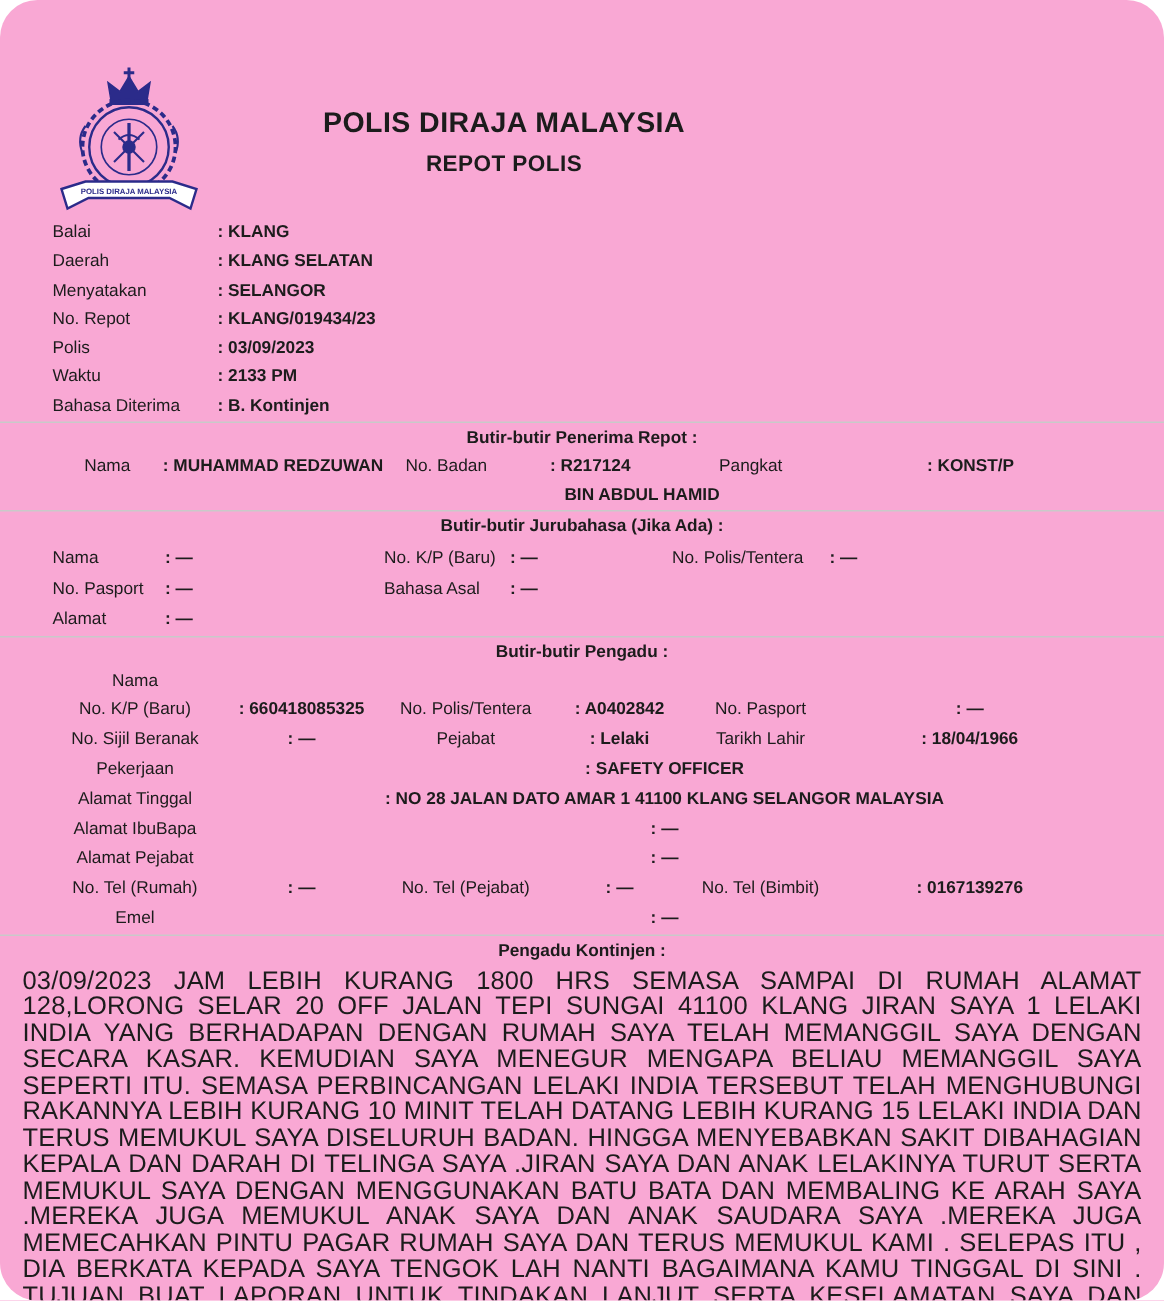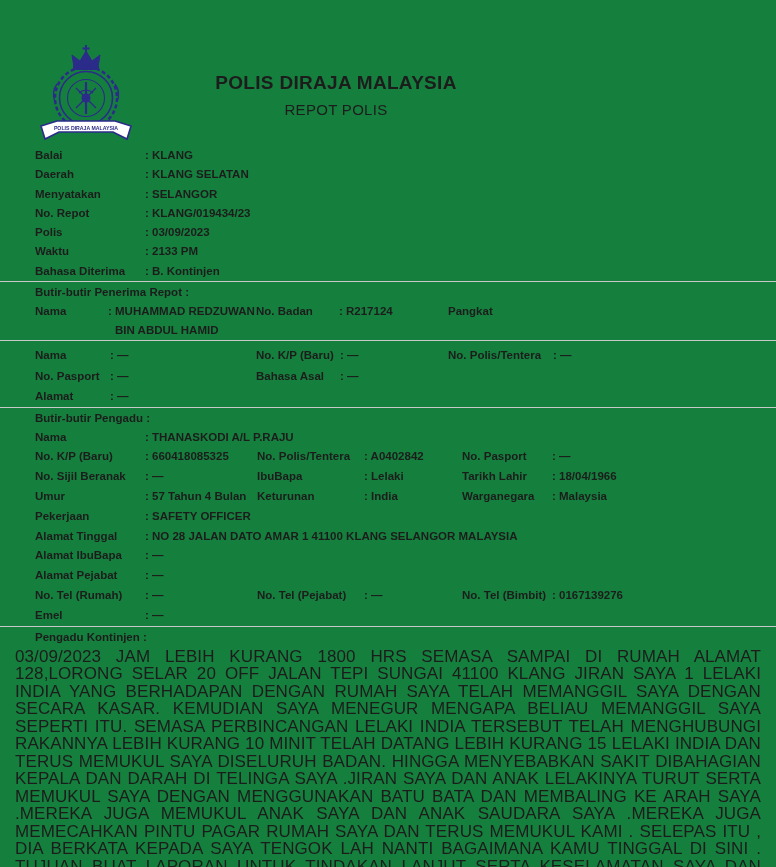--- a/index.html
+++ b/index.html
@@ -1,52 +1,52 @@
 <!DOCTYPE html>
 <html><head>
 <meta charset="utf-8">
 <style>
   html,body{margin:0;padding:0;}
   body{
     width:776px;height:867px;background:#ffffff;
     font-family:"Liberation Sans",sans-serif;color:#1c1c1c;
     -webkit-font-smoothing:antialiased;
   }
-  .page{position:relative;width:776px;height:867px;overflow:hidden;background:#15803d;}
+  .page{position:relative;width:776px;height:867px;overflow:hidden;background:#f9a8d4;border-radius:25px;}
 
   
   .header{position:relative;height:146px;}
   .crest{position:absolute;left:33px;top:44px;width:106px;height:102px;}
   .titles{position:absolute;left:140px;top:72px;width:392px;text-align:center;}
   .title{font-size:19px;font-weight:bold;letter-spacing:.3px;}
-  .subtitle{font-size:15px;font-weight:normal;margin-top:7px;letter-spacing:.3px;}
+  .subtitle{font-size:15px;font-weight:bold;margin-top:7px;letter-spacing:.3px;}
 
   
   .content{padding:0 35px;font-size:11.5px;}
-  .lbl{font-weight:bold;}
+  .lbl{font-weight:normal;}
   .val{font-weight:bold;}
   hr.sep{border:none;border-top:1px solid #c9c9c9;margin:0;}
   .sec-head{font-weight:bold;font-size:11.5px;padding:0 35px;line-height:14px;}
 
   
   .grid{display:grid;}
   .r-info{grid-template-columns:110px 1fr;line-height:19.3px;}
   .r-pen{grid-template-columns:73px 148px 83px 109px 105px 1fr;line-height:19px;}
   .pen-line2{padding-left:80px;line-height:19px;}
   .r-jur{grid-template-columns:75px 146px 84px 108px 105px 1fr;line-height:20.5px;}
   .r-p3{grid-template-columns:110px 112px 107px 98px 90px 1fr;line-height:19.8px;}
   .r-p1{grid-template-columns:110px 1fr;line-height:19.8px;}
 
   
   .statement{
     padding:0 15px;font-size:17px;line-height:17.5px;
     text-align:justify;margin-top:4px;letter-spacing:.1px;
   }
 
-  .mt3{margin-top:3px;} .mt4{margin-top:4px;} .mt6{margin-top:6px;} .mt10{margin-top:10px;}
+  .mt3{margin-top:3px;text-align:center;} .mt4{margin-top:4px;} .mt6{margin-top:6px;} .mt10{margin-top:10px;}
 </style>
 </head>
 <body>
 
 <div class="page">
 
   <div class="header">
     <svg class="crest" viewBox="0 0 106 102">
       <g stroke="#2b2b8a" fill="none" stroke-width="1.5">
 
@@ -109,26 +109,28 @@
   <hr class="sep mt6">
 
   <div class="sec-head mt3">Butir-butir Penerima Repot :</div>
   <div class="content mt3">
     <div class="grid r-pen">
       <span class="lbl">Nama</span>
       <span class="val">: MUHAMMAD REDZUWAN</span>
       <span class="lbl">No. Badan</span>
       <span class="val">: R217124</span>
       <span class="lbl">Pangkat</span>
+      <span class="val">: KONST/P</span>
     </div>
     <div class="pen-line2 val">BIN ABDUL HAMID</div>
   </div>
 
   <hr class="sep mt6">
 
+  <div class="sec-head mt3">Butir-butir Jurubahasa (Jika Ada) :</div>
   <div class="content mt4">
     <div class="grid r-jur">
       <span class="lbl">Nama</span>
       <span class="val">: —</span>
       <span class="lbl">No. K/P (Baru)</span>
       <span class="val">: —</span>
       <span class="lbl">No. Polis/Tentera</span>
       <span class="val">: —</span>
     </div>
     <div class="grid r-jur">
@@ -148,46 +150,37 @@
         <span></span>
     </div>
   </div>
 
   <hr class="sep mt4">
 
   <div class="sec-head mt3">Butir-butir Pengadu :</div>
   <div class="content mt3">
     <div class="grid r-p1">
       <span class="lbl">Nama</span>
-      <span class="val">: THANASKODI A/L P.RAJU</span>
     </div>
     <div class="grid r-p3">
       <span class="lbl">No. K/P (Baru)</span>
       <span class="val">: 660418085325</span>
       <span class="lbl">No. Polis/Tentera</span>
       <span class="val">: A0402842</span>
       <span class="lbl">No. Pasport</span>
       <span class="val">: —</span>
     </div>
     <div class="grid r-p3">
       <span class="lbl">No. Sijil Beranak</span>
       <span class="val">: —</span>
-      <span class="lbl">IbuBapa</span>
+      <span class="lbl">Pejabat</span>
       <span class="val">: Lelaki</span>
       <span class="lbl">Tarikh Lahir</span>
       <span class="val">: 18/04/1966</span>
     </div>
-    <div class="grid r-p3">
-      <span class="lbl">Umur</span>
-      <span class="val">: 57 Tahun 4 Bulan</span>
-      <span class="lbl">Keturunan</span>
-      <span class="val">: India</span>
-      <span class="lbl">Warganegara</span>
-      <span class="val">: Malaysia</span>
-    </div>
     <div class="grid r-p1">
       <span class="lbl">Pekerjaan</span>
       <span class="val">: SAFETY OFFICER</span>
     </div>
     <div class="grid r-p1">
       <span class="lbl">Alamat Tinggal</span>
       <span class="val">: NO 28 JALAN DATO AMAR 1 41100 KLANG SELANGOR MALAYSIA</span>
     </div>
     <div class="grid r-p1">
       <span class="lbl">Alamat IbuBapa</span>

